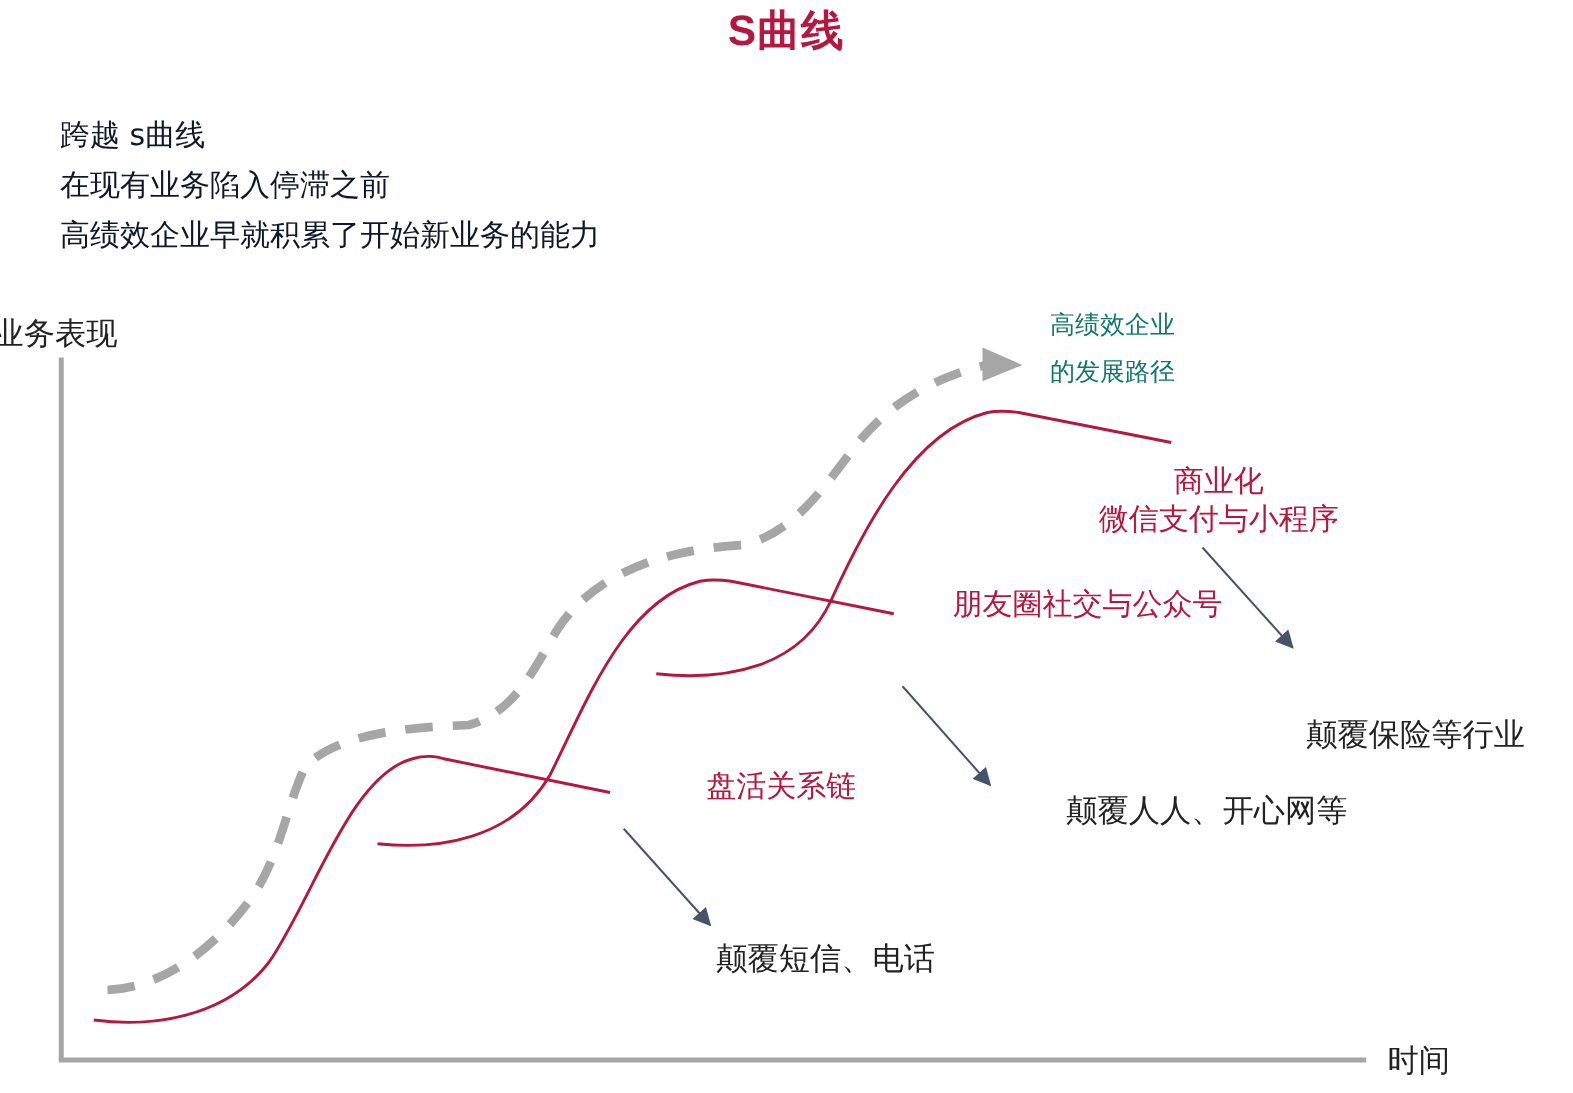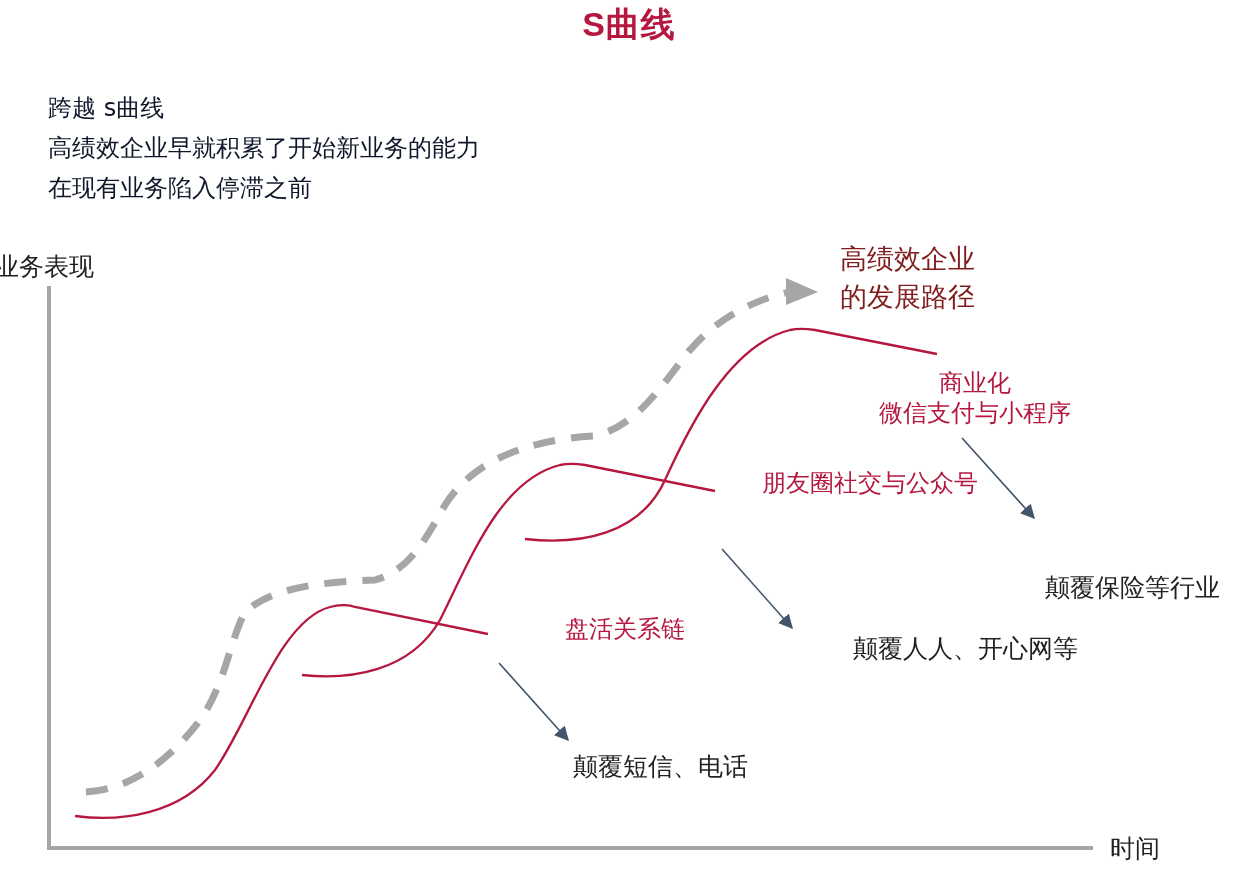--- a/index.html
+++ b/index.html
@@ -22,33 +22,33 @@
     position: absolute; font-size: 25px; color: #222; white-space: nowrap;
   }
   .annot {
     position: absolute; font-size: 24px; color: #b5173f; text-align: center;
     line-height: 30px; white-space: nowrap;
   }
   .outcome {
     position: absolute; font-size: 25px; color: #222; white-space: nowrap;
   }
   .path-label {
-    position: absolute; font-size: 27px; color: #7f1d1d; line-height: 38px; white-space: nowrap;
+    position: absolute; font-size: 20px; color: #0f766e; line-height: 38px; white-space: nowrap;
   }
   svg.canvas { position: absolute; left: 0; top: 0; }
 </style>
 </head>
 <body>
 
 <div class="title">S曲线</div>
 
 <div class="intro">
   <div>跨越 s曲线</div>
+  <div>在现有业务陷入停滞之前</div>
   <div>高绩效企业早就积累了开始新业务的能力</div>
-  <div>在现有业务陷入停滞之前</div>
 </div>
 
 <svg class="canvas" width="1258" height="874" viewBox="0 0 1258 874">
   <defs>
     <marker id="arrowDark" viewBox="0 0 10 10" refX="9" refY="5" markerWidth="9" markerHeight="9" orient="auto">
       <path d="M0,0 L10,5 L0,10 z" fill="#44546a"></path>
     </marker>
   </defs>
 
   <g>
@@ -85,17 +85,17 @@
 <div class="annot" style="left:520px; top:614px; width:210px;">
   <div>盘活关系链</div>
 </div>
 <div class="outcome" style="left:573px; top:750px;">颠覆短信、电话</div>
 
 <div class="annot" style="left:730px; top:468px; width:280px;">
   <div>朋友圈社交与公众号</div>
 </div>
 <div class="outcome" style="left:805px; top:632px;margin-left:48px;">颠覆人人、开心网等</div>
 
-<div class="annot" style="left:850px; top:370px; width:250px;font-family:Liberation Mono, monospace;">
+<div class="annot" style="left:850px; top:370px; width:250px;">
   <div>商业化</div>
   <div>微信支付与小程序</div>
 </div>
 <div class="outcome" style="left:1045px; top:527px;margin-top:44px;">颠覆保险等行业</div>
 
 </body></html>

